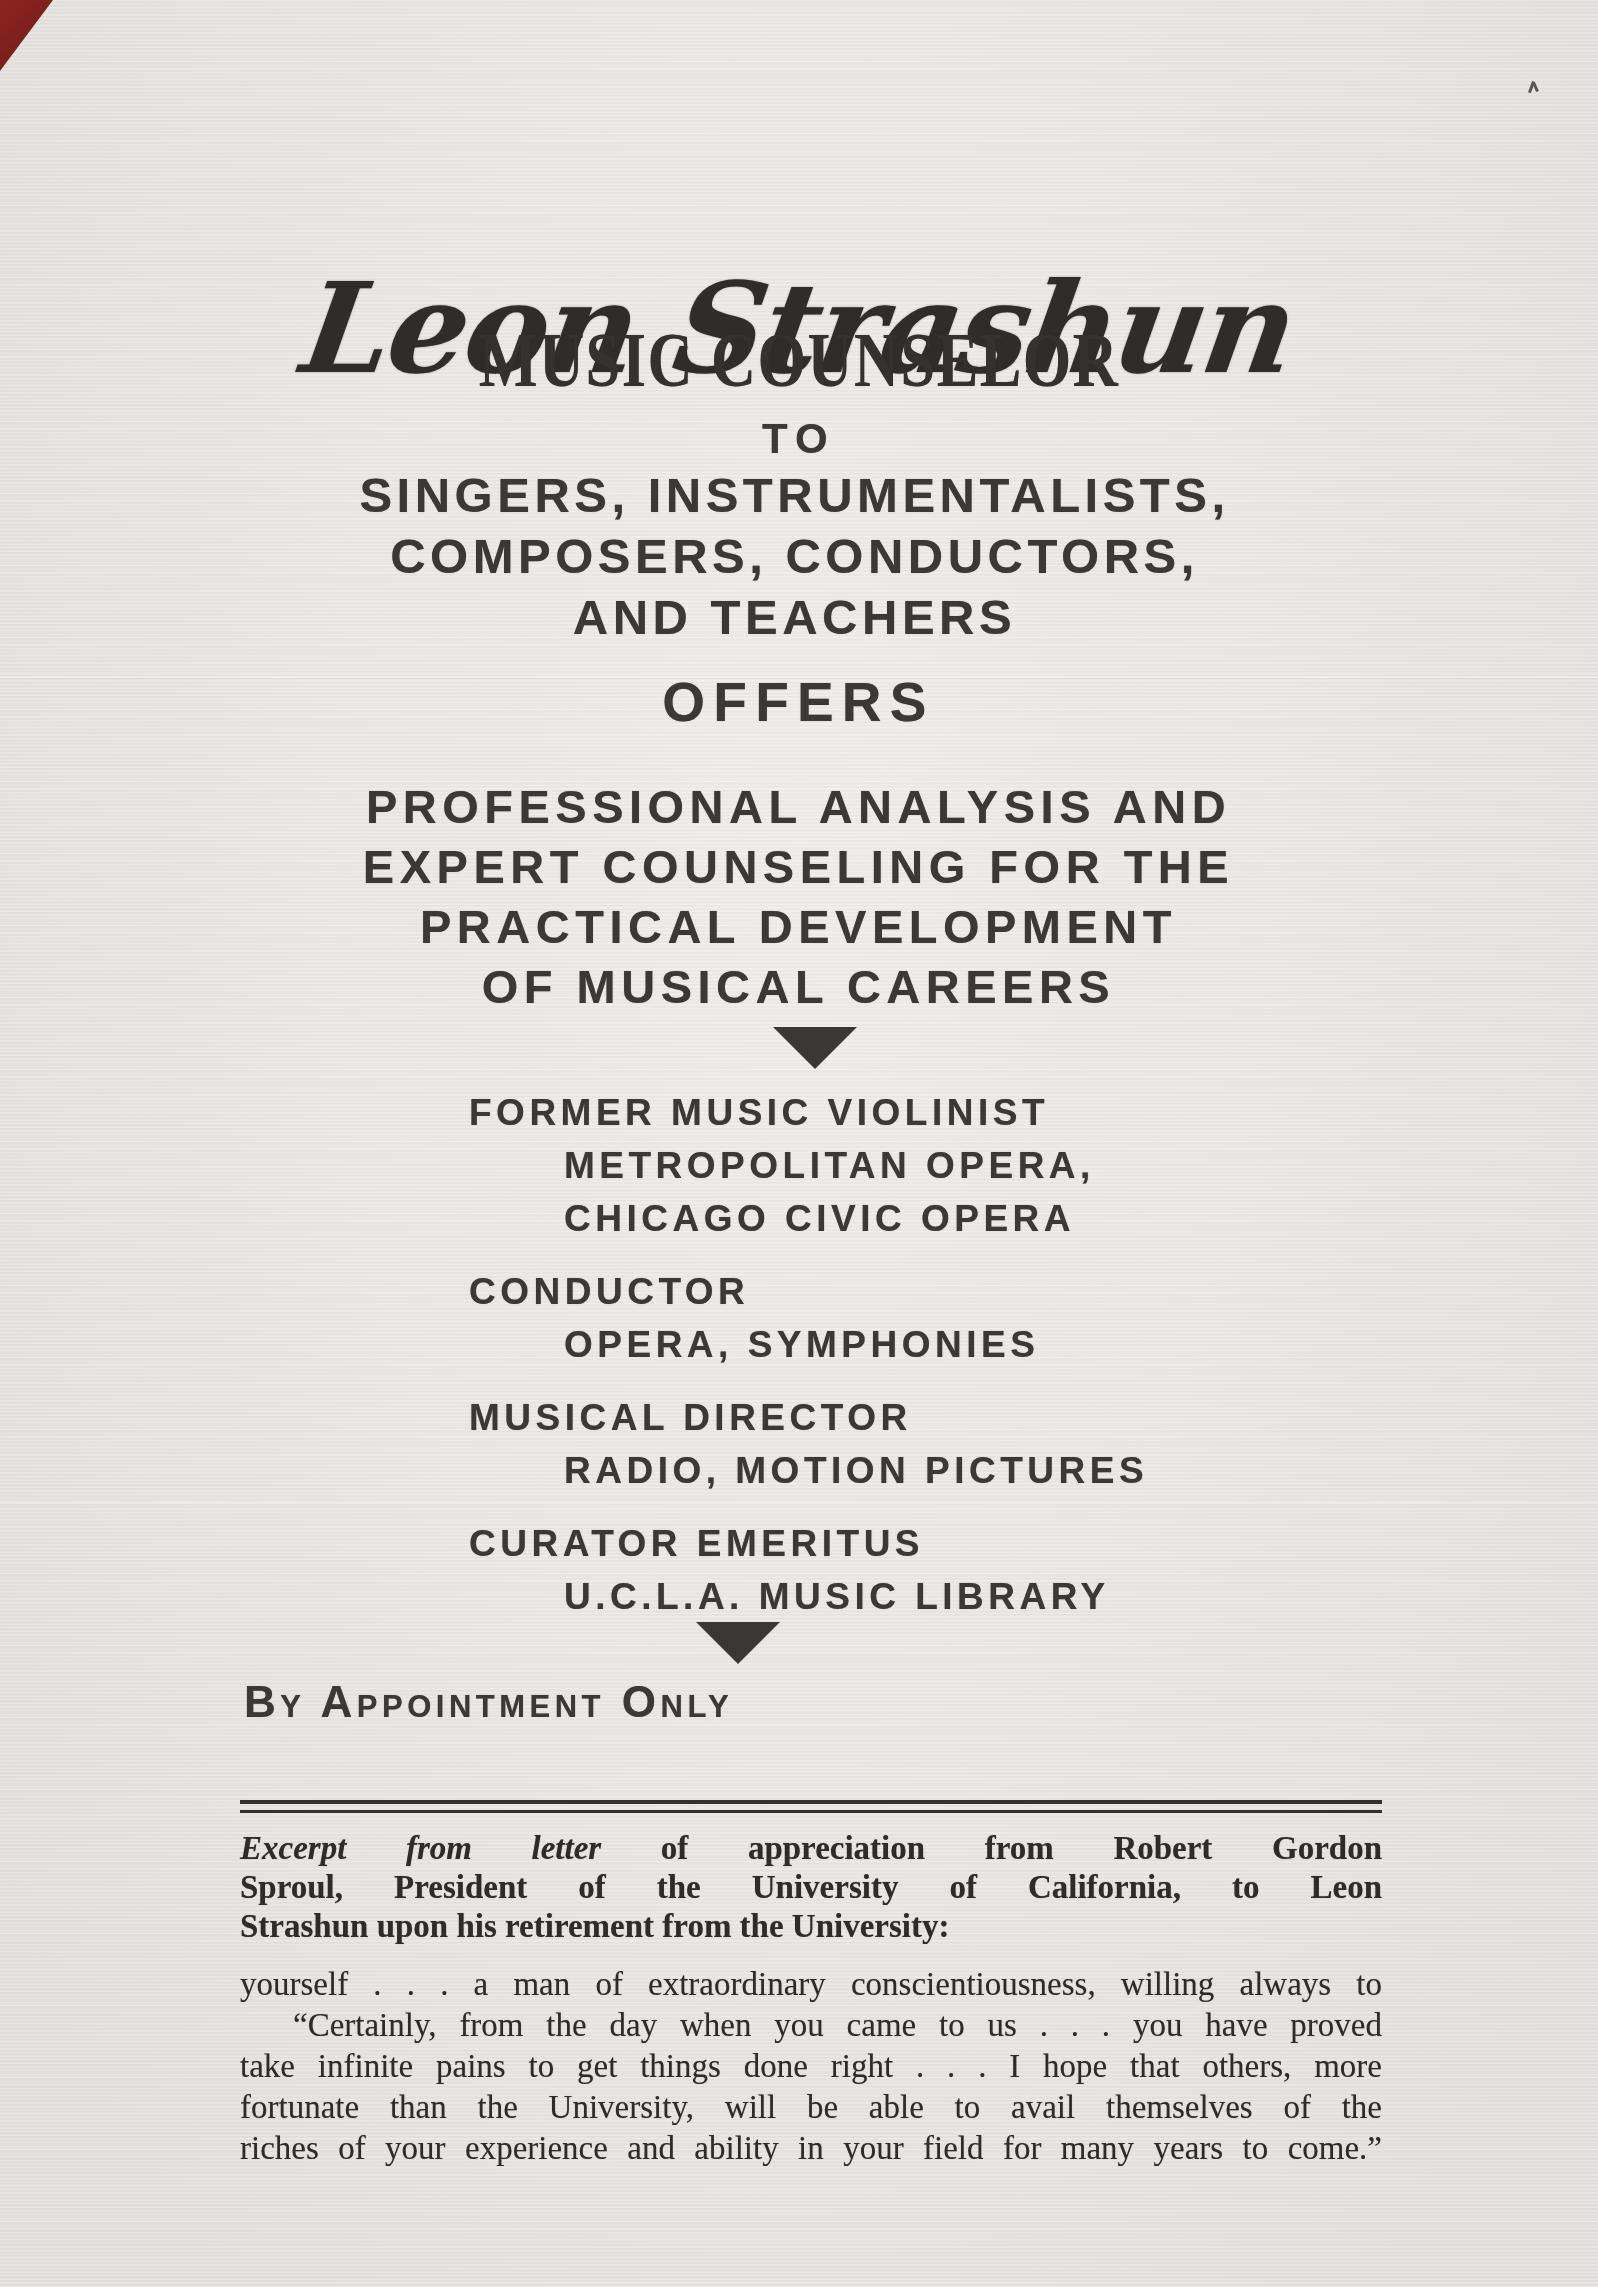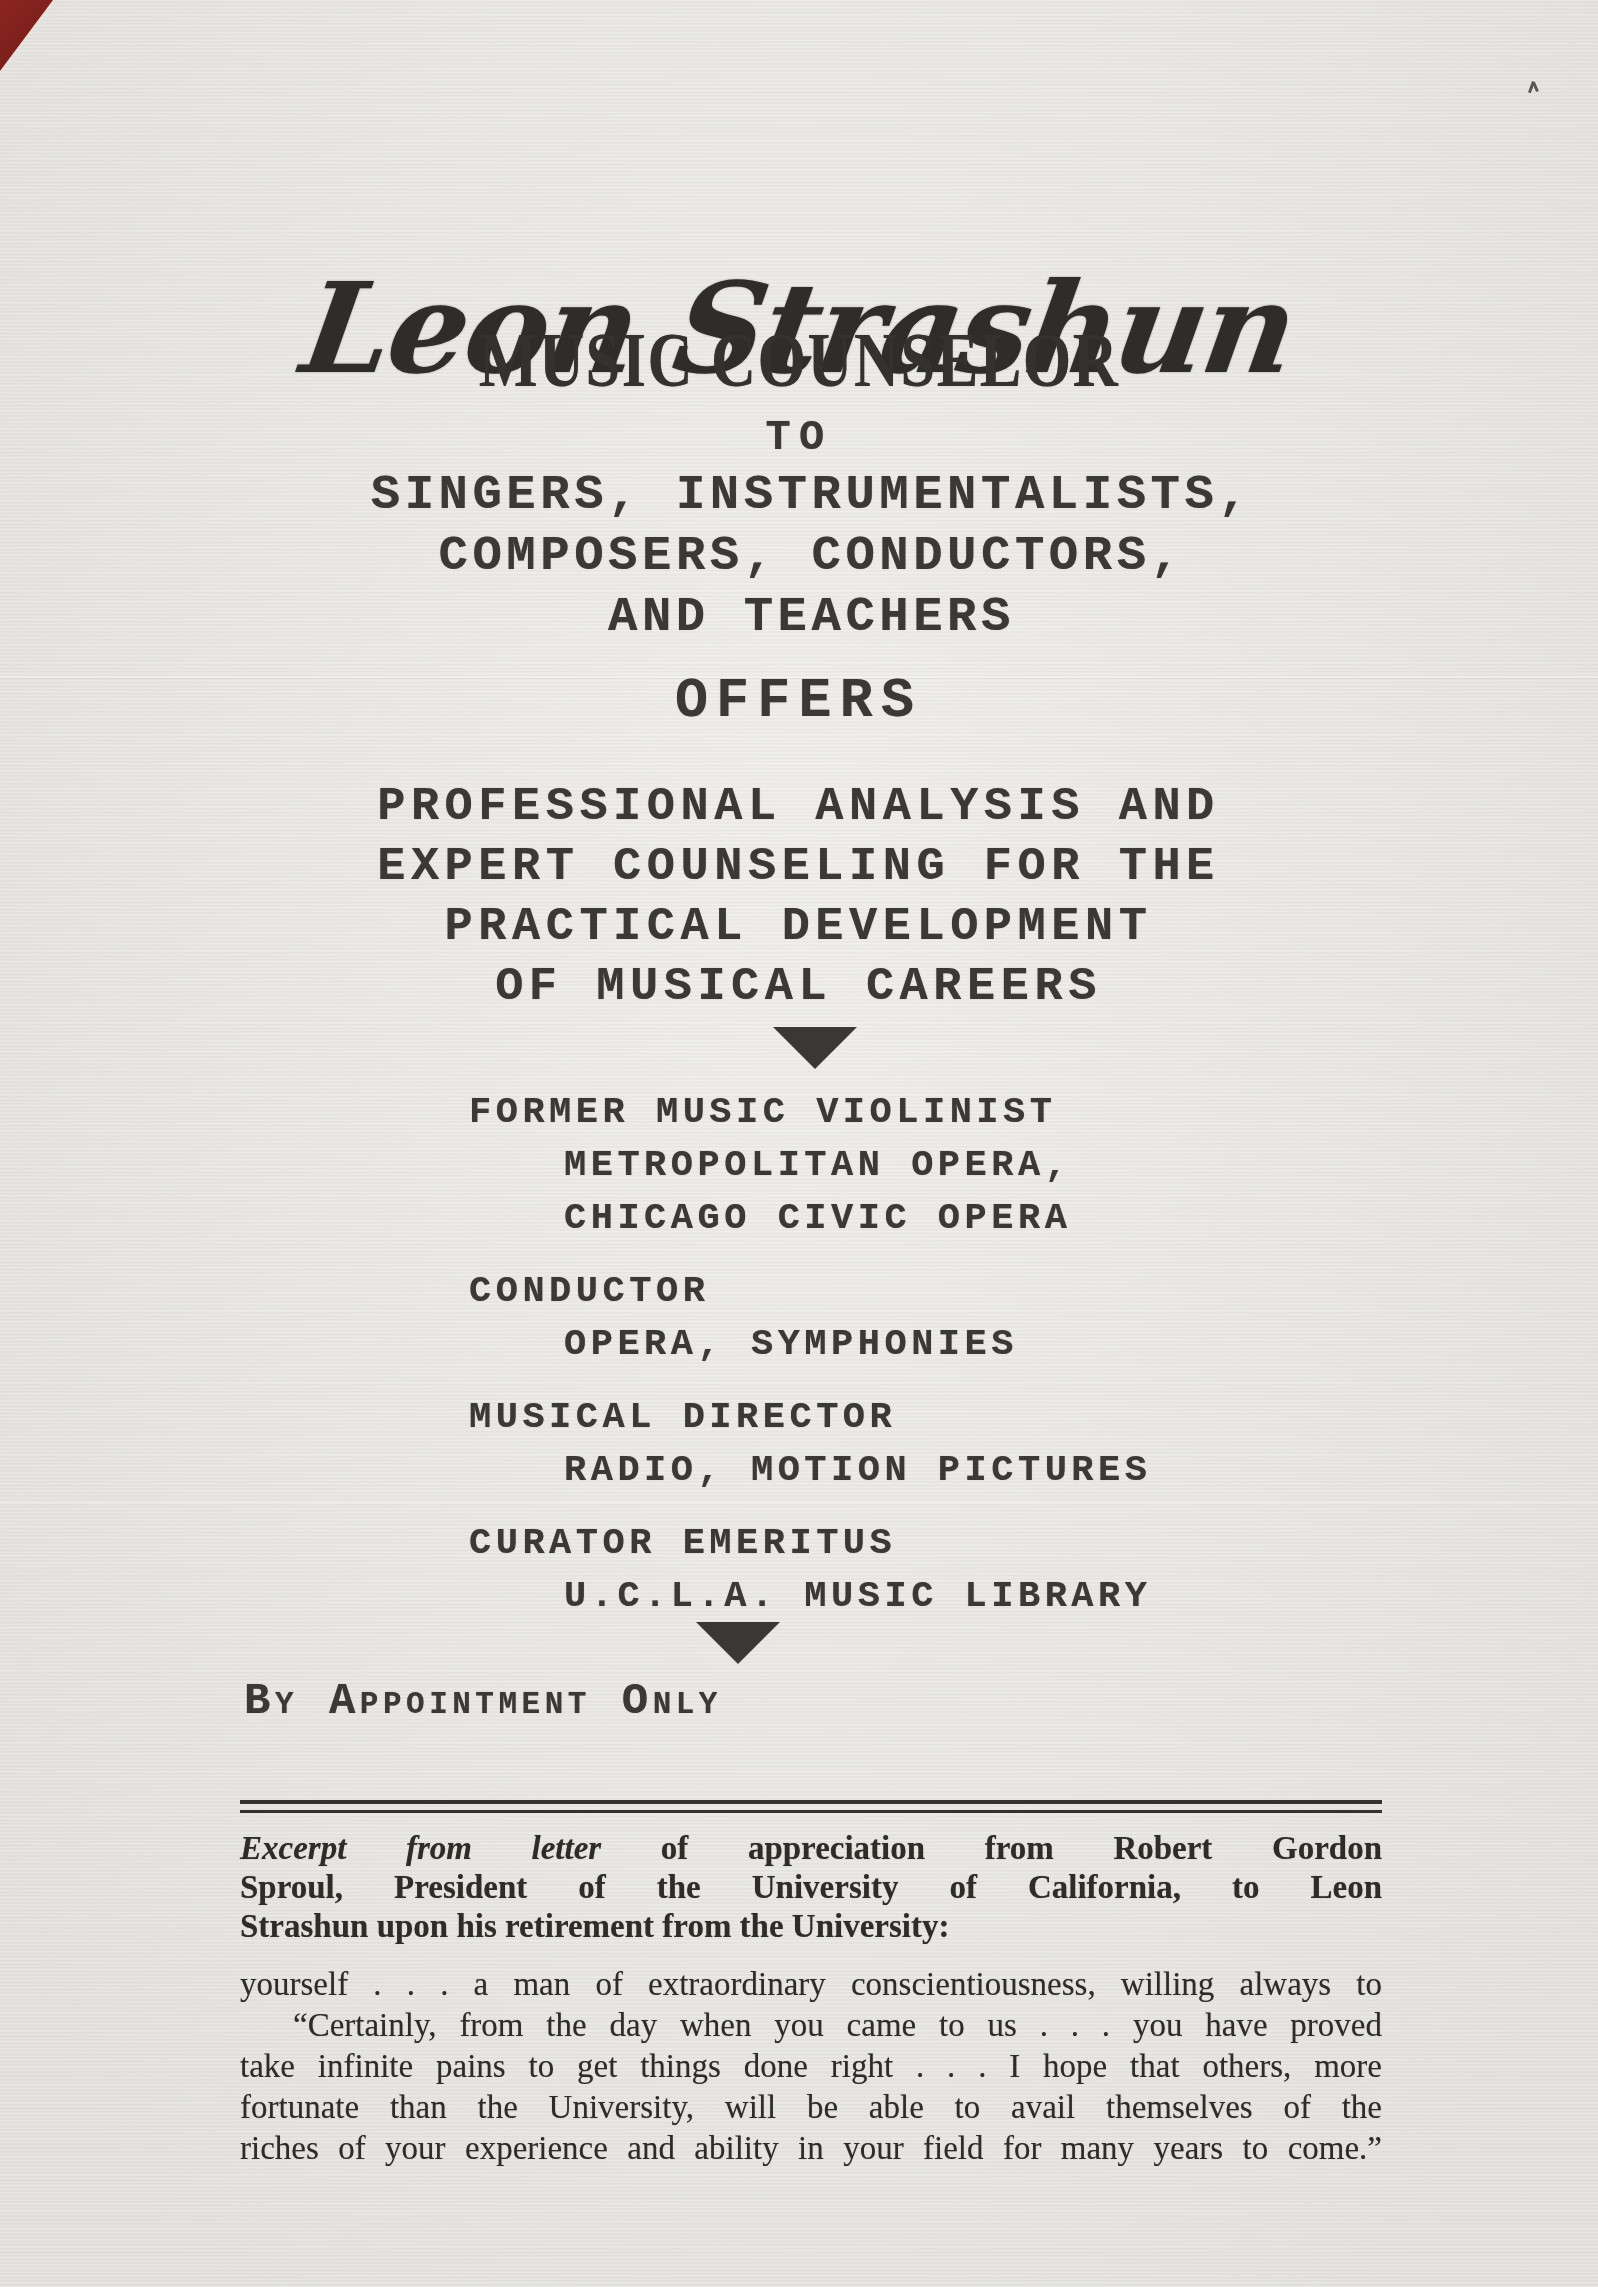--- a/index.html
+++ b/index.html
@@ -40,25 +40,25 @@
     color:#2f2d2a;text-shadow:0 0 1.8px rgba(47,45,42,0.45);
   }
   .script-name span{display:inline-block;transform:skewX(-9deg);}
   .role-title{
     position:absolute;top:316px;left:0;width:100%;
     text-align:center;font-family:"Liberation Serif",serif;
     font-weight:bold;font-size:78px;line-height:87px;letter-spacing:1.8px;
     color:#34322f;transform:scaleX(0.8);transform-origin:50% 50%;
     text-shadow:0 0 0.9px rgba(40,40,40,0.5);
   }
-  .gothic{font-family:Liberation Mono, monospace;font-weight:700;color:#3b3936;
+  .gothic{font-family:Liberation Sans, sans-serif;font-weight:700;color:#3b3936;
     text-shadow:0 0 0.9px rgba(45,44,42,0.45);}
   .to-label{position:absolute;top:414px;left:0;width:100%;text-align:center;
     font-size:42px;line-height:49px;letter-spacing:8.2px;}
-  .audience{position:absolute;top:465px;left:238px;width:1147px;text-align:center;
+  .audience{position:absolute;top:465px;left:221px;width:1147px;text-align:center;
     font-size:49px;line-height:61px;letter-spacing:4.5px;}
   .offers-heading{position:absolute;top:671px;left:225px;width:1147px;text-align:center;
     font-size:55px;line-height:62px;letter-spacing:8.2px;}
   .offer-lines{position:absolute;top:777px;left:225px;width:1147px;text-align:center;
     font-size:47px;line-height:60px;letter-spacing:5.5px;}
 
   .triangle{position:absolute;width:0;height:0;
     border-left:42px solid transparent;border-right:42px solid transparent;
     border-top:42px solid #3a3835;filter:blur(0.4px);}
   .triangle.t1{top:1027px;left:773px;}

